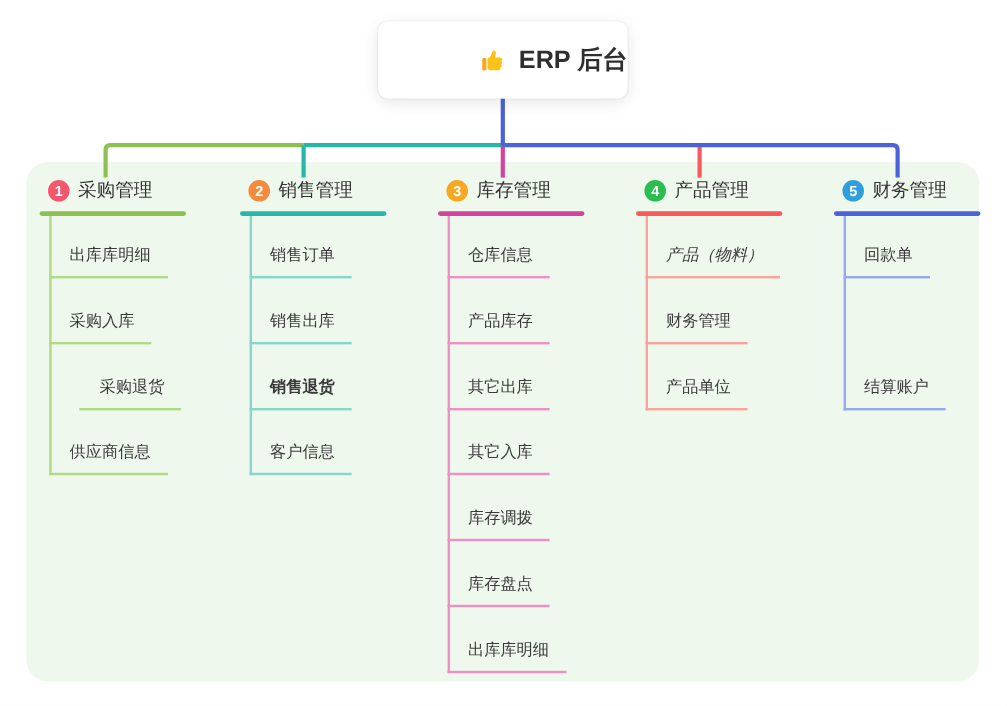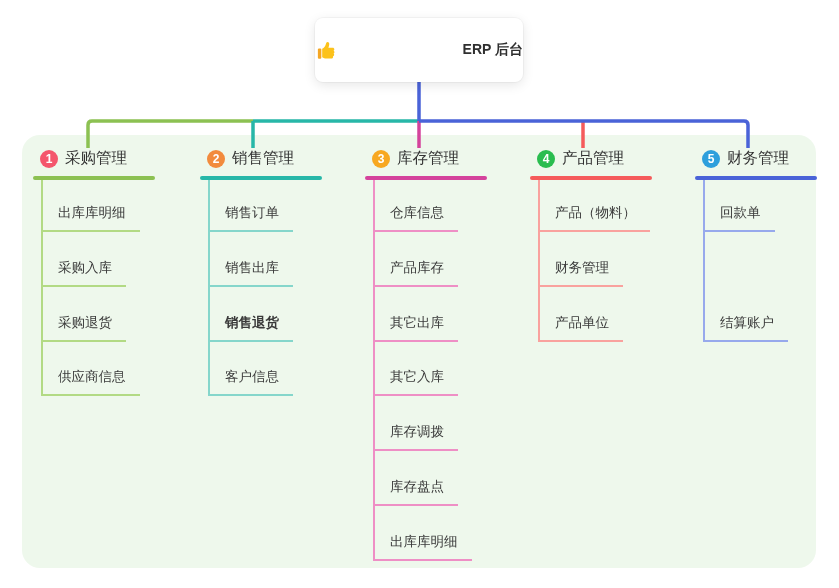--- a/index.html
+++ b/index.html
@@ -2,22 +2,22 @@
 <html><head>
 <meta charset="utf-8">
 <style>
   html,body{margin:0;padding:0;background:#ffffff;}
   body{width:839px;height:588px;font-family:"Liberation Sans","DejaVu Sans",sans-serif;}
   .stage{position:relative;width:839px;height:588px;overflow:hidden;background:#fff;}
   .panel{position:absolute;left:22px;top:135px;width:794px;height:433px;
          background:#EEF8EC;border-radius:18px;}
   .rootnode{position:absolute;left:315px;top:18px;width:208px;height:64px;background:#ffffff;
             border-radius:8px;box-shadow:0 3px 12px rgba(0,0,0,0.10),0 0 0 1px rgba(0,0,0,0.03);
-            display:flex;align-items:center;justify-content:space-between;gap:10px;
-            font-size:14px;font-weight:600;color:#2f2f2f;z-index:3;cursor:default;}
+            display:flex;align-items:center;justify-content:flex-end;gap:10px;
+            font-size:21px;font-weight:600;color:#2f2f2f;z-index:3;cursor:default;}
   .rootnode .ricon{display:flex;align-items:center;}
   svg.connectors{position:absolute;left:0;top:0;z-index:1;}
   .branch{position:absolute;top:0;height:588px;width:178px;z-index:2;}
   .branch-header{position:absolute;top:148px;left:7px;display:flex;align-items:center;gap:7px;
                  font-size:15.5px;color:#333;white-space:nowrap;cursor:default;}
   .badge{width:18px;height:18px;border-radius:50%;color:#fff;font-size:12px;font-weight:bold;
          display:flex;align-items:center;justify-content:center;flex:0 0 18px;}
   .branch-underline{position:absolute;top:176px;left:0;width:122px;height:4px;border-radius:2px;}
   .vline{position:absolute;left:8px;top:180px;width:2px;}
   .child{position:absolute;left:8px;padding:0 14px 8px 17px;border-bottom-width:2px;
@@ -50,21 +50,21 @@
   <div id="branches">
       <div class="branch" style="left: 33px;">
         <div class="branch-header">
           <span class="badge" style="background: rgb(244, 86, 108);">1</span>
           <span>采购管理</span>
         </div>
         <div class="branch-underline" style="background: rgb(140, 193, 82);"></div>
         <div class="vline" style="background: rgb(178, 218, 132); height: 216px;"></div>
         <div class="child" style="top: 204px; border-bottom-color: rgb(178, 218, 132);">出库库明细</div>
         <div class="child" style="top: 259px; border-bottom-color: rgb(178, 218, 132);">采购入库</div>
-        <div class="child" style="top: 314px; border-bottom-color: rgb(178, 218, 132);">采购退货</div>
+        <div class="child" style="top: 314px; border-bottom-color: rgb(178, 218, 132); margin-left: 25px;">采购退货</div>
         <div class="child" style="top: 368px; border-bottom-color: rgb(178, 218, 132);">供应商信息</div>
       </div>
       <div class="branch" style="left: 200px;">
         <div class="branch-header">
           <span class="badge" style="background: rgb(242, 139, 61);">2</span>
           <span>销售管理</span>
         </div>
         <div class="branch-underline" style="background: rgb(39, 183, 168);"></div>
         <div class="vline" style="background: rgb(133, 214, 203); height: 216px;"></div>
         <div class="child" style="top: 204px; border-bottom-color: rgb(133, 214, 203);">销售订单</div>
@@ -87,21 +87,21 @@
         <div class="child" style="top: 478px; border-bottom-color: rgb(238, 143, 197);">库存盘点</div>
         <div class="child" style="top: 533px; border-bottom-color: rgb(238, 143, 197); text-align: center;">出库库明细</div>
       </div>
       <div class="branch" style="left: 530px;">
         <div class="branch-header">
           <span class="badge" style="background: rgb(42, 189, 79);">4</span>
           <span>产品管理</span>
         </div>
         <div class="branch-underline" style="background: rgb(245, 91, 91);"></div>
         <div class="vline" style="background: rgb(249, 162, 158); height: 162px;"></div>
-        <div class="child" style="top: 204px; border-bottom-color: rgb(249, 162, 158);">产品（物料）</div>
+        <div class="child" style="top: 204px; border-bottom-color: rgb(249, 162, 158); font-style: italic;">产品（物料）</div>
         <div class="child" style="top: 259px; border-bottom-color: rgb(249, 162, 158);">财务管理</div>
         <div class="child" style="top: 314px; border-bottom-color: rgb(249, 162, 158);">产品单位</div>
       </div>
       <div class="branch" style="left: 695px;">
         <div class="branch-header">
           <span class="badge" style="background: rgb(46, 159, 220);">5</span>
           <span>财务管理</span>
         </div>
         <div class="branch-underline" style="background: rgb(74, 99, 216);"></div>
         <div class="vline" style="background: rgb(151, 169, 236); height: 162px;"></div>

